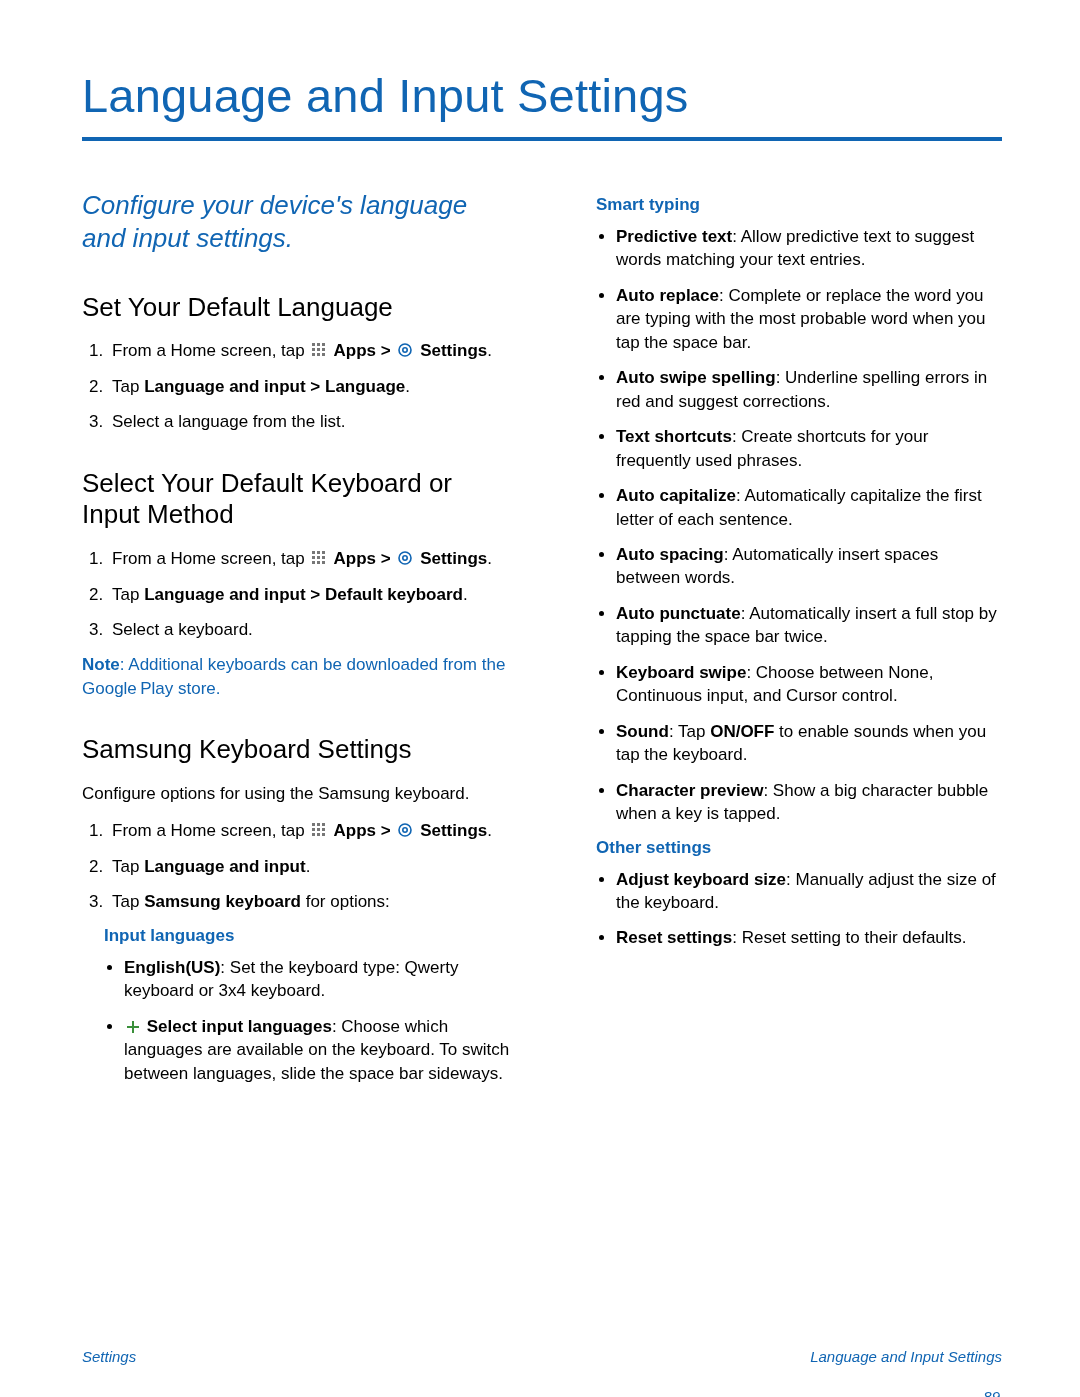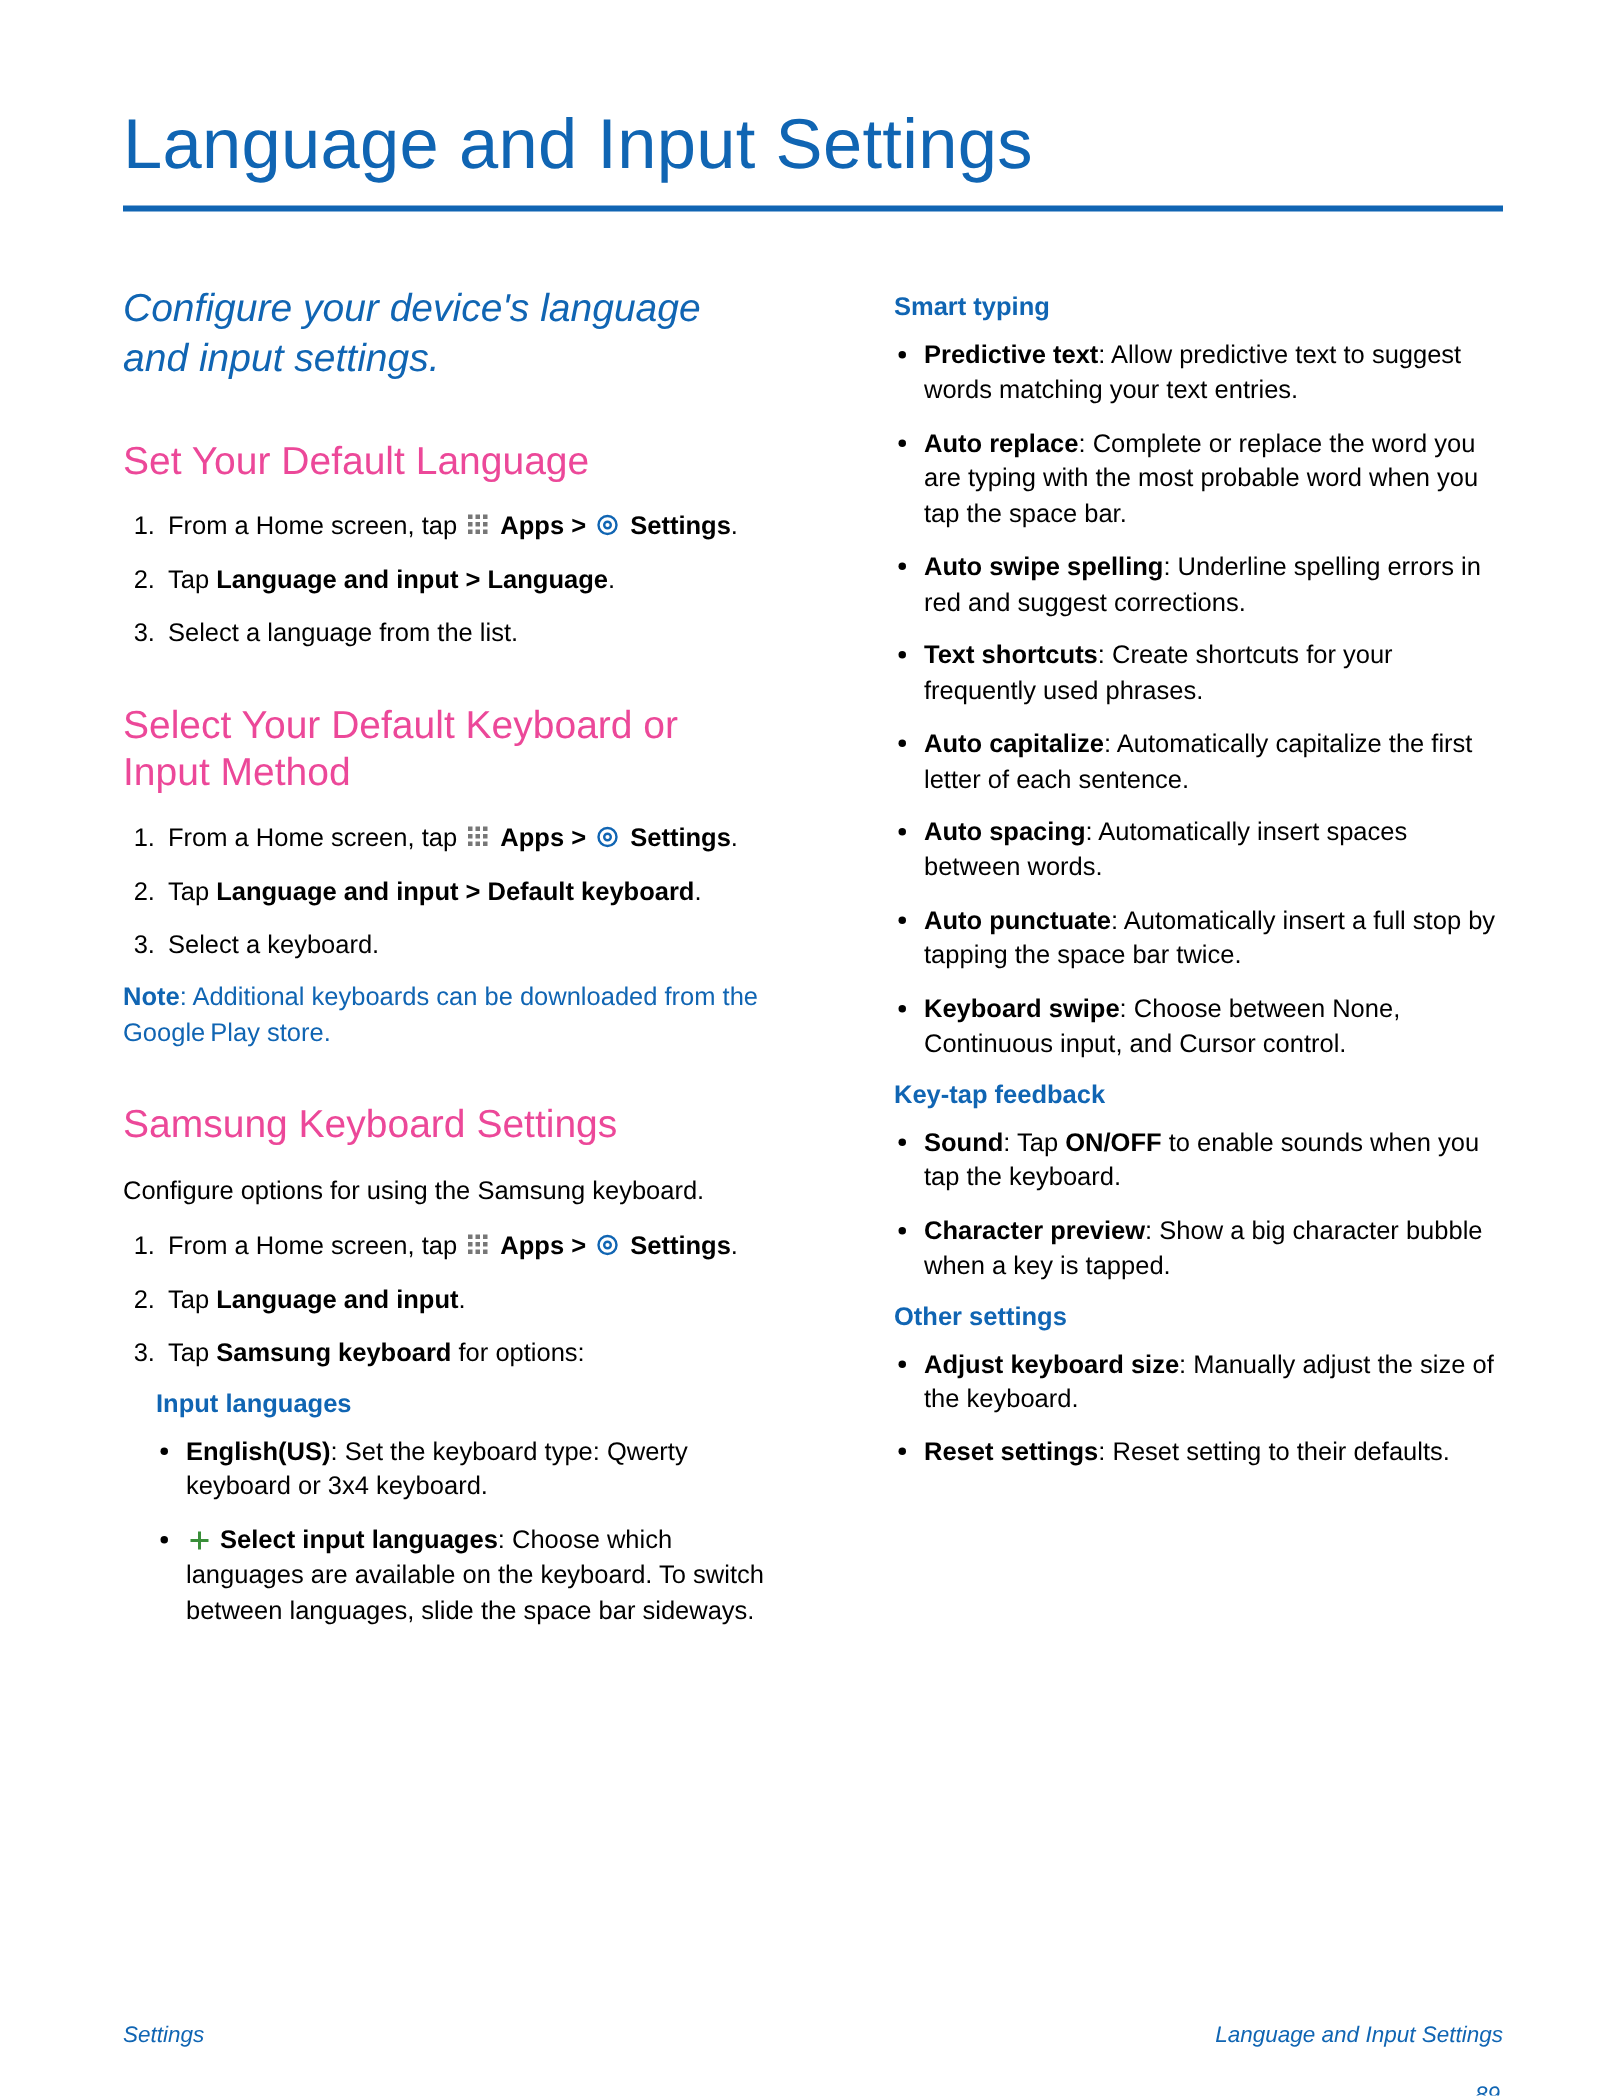--- a/index.html
+++ b/index.html
@@ -39,21 +39,21 @@
     font-style: italic;
     font-weight: 400;
     color: #1065b3;
     font-size: 26px;
     line-height: 1.28;
     margin-bottom: 36px;
   }
   h2 {
     font-family: "Helvetica Neue", Helvetica, Arial, sans-serif;
     font-weight: 400;
-    color: #ec4899;
+    color: #000000;
     font-size: 26px;
     line-height: 1.22;
     margin-bottom: 16px;
   }
   .section { margin-bottom: 34px; }
   ol {
     list-style-position: outside;
     padding-left: 26px;
     font-size: 17px;
     line-height: 1.38;
@@ -221,21 +221,20 @@
         <li><b>Predictive text</b><span>: Allow predictive text to suggest words matching your text entries.</span></li>
         <li><b>Auto replace</b><span>: Complete or replace the word you are typing with the most probable word when you tap the space bar.</span></li>
         <li><b>Auto swipe spelling</b><span>: Underline spelling errors in red and suggest corrections.</span></li>
         <li><b>Text shortcuts</b><span>: Create shortcuts for your frequently used phrases.</span></li>
         <li><b>Auto capitalize</b><span>: Automatically capitalize the first letter of each sentence.</span></li>
         <li><b>Auto spacing</b><span>: Automatically insert spaces between words.</span></li>
         <li><b>Auto punctuate</b><span>: Automatically insert a full stop by tapping the space bar twice.</span></li>
         <li><b>Keyboard swipe</b><span>: Choose between None, Continuous input, and Cursor control.</span></li>
       </ul>
 
-      <div class="subhead">Key-tap feedback</div>
       <ul class="bullets">
         <li><b>Sound</b><span>: Tap </span><b>ON/OFF</b><span> to enable sounds when you tap the keyboard.</span></li>
         <li><b>Character preview</b><span>: Show a big character bubble when a key is tapped.</span></li>
       </ul>
 
       <div class="subhead">Other settings</div>
       <ul class="bullets">
         <li><b>Adjust keyboard size</b><span>: Manually adjust the size of the keyboard.</span></li>
         <li><b>Reset settings</b><span>: Reset setting to their defaults.</span></li>
       </ul>

